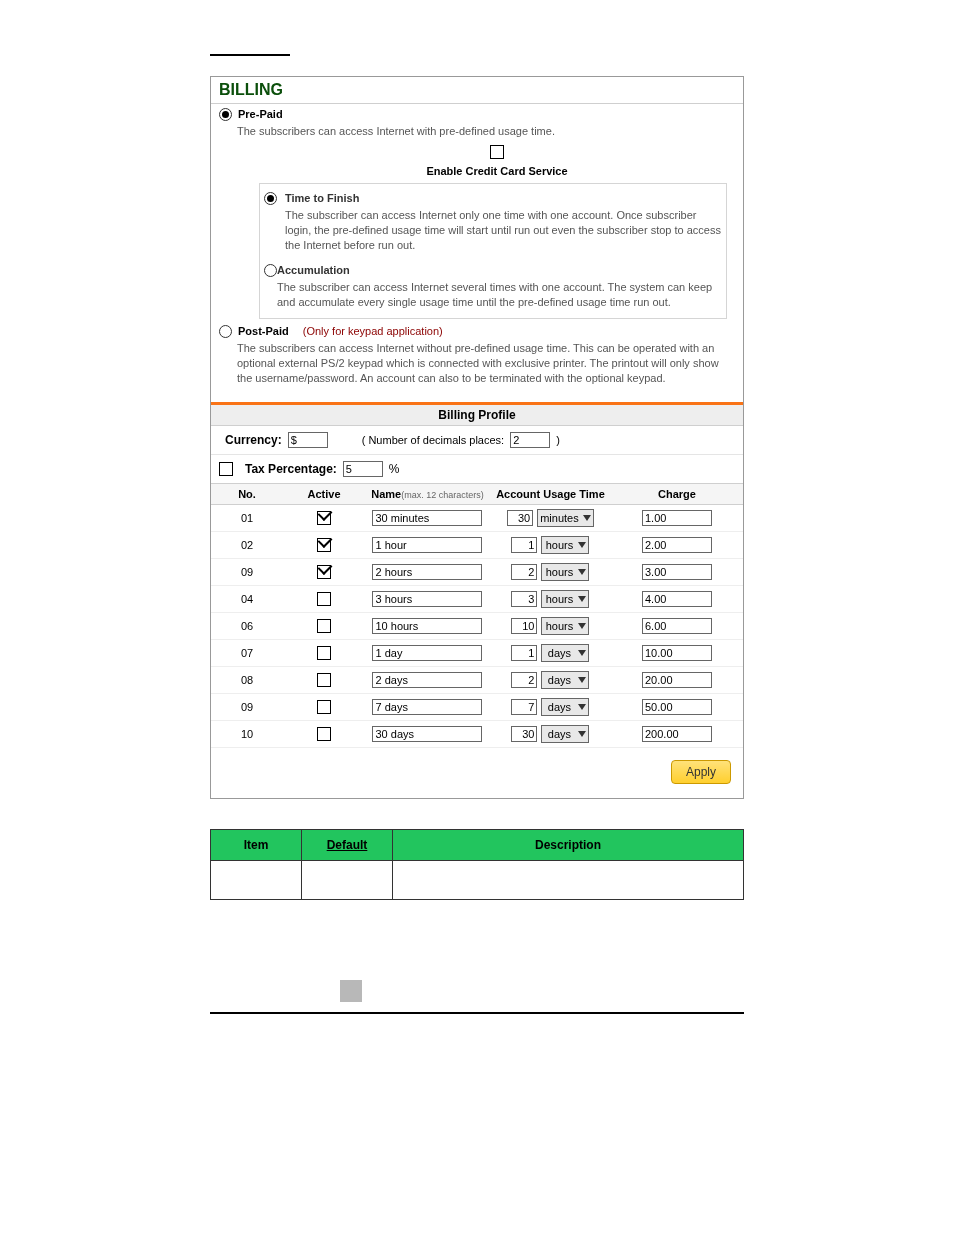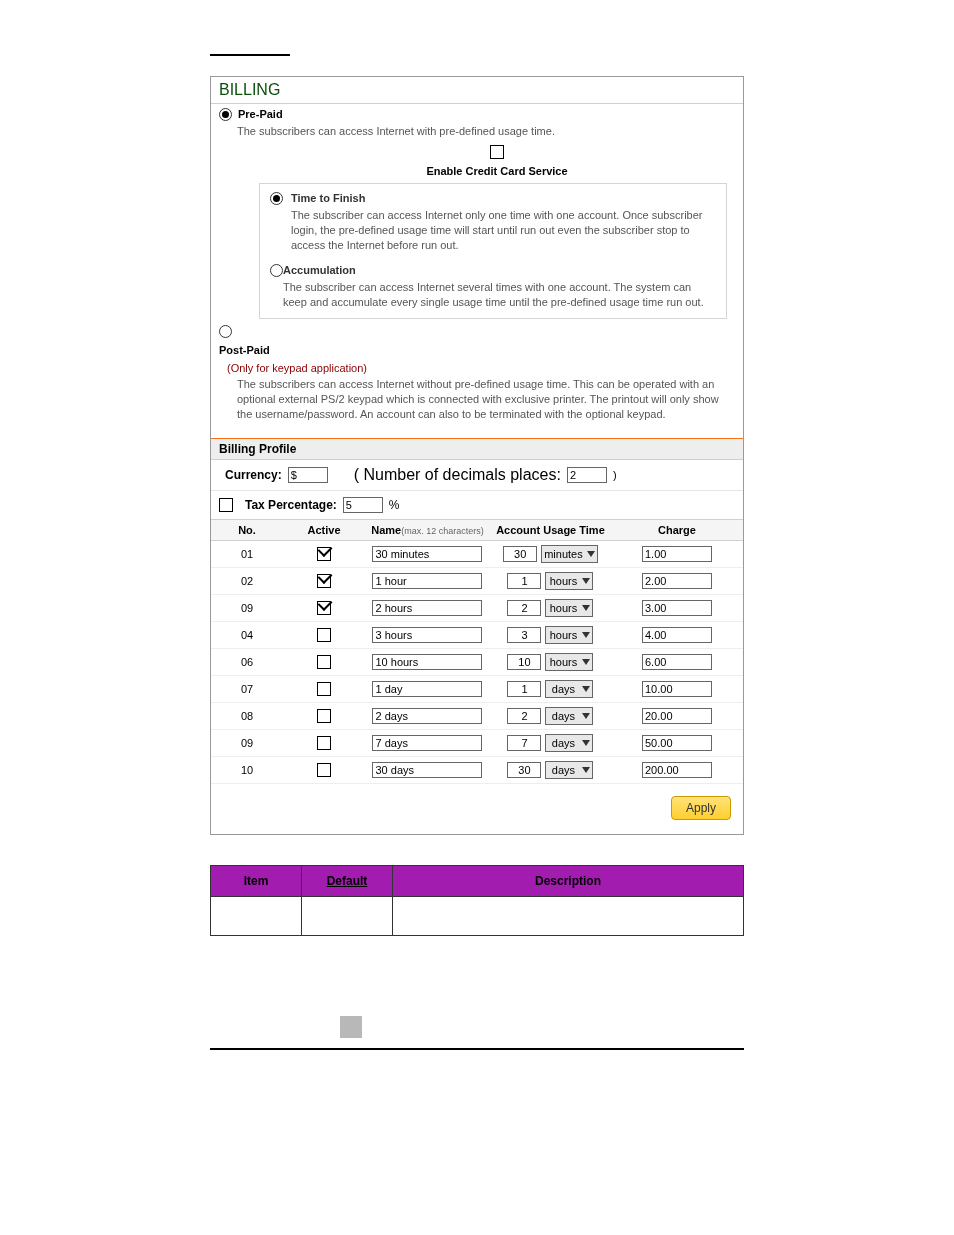--- a/index.html
+++ b/index.html
@@ -20,61 +20,62 @@
     border-bottom: 2px solid #000;
     height: 14px;
   }
   .panel {
     margin: 20px 210px 30px 210px;
     border: 1px solid #999;
     background: #fff;
   }
   .panel-title {
     color: #0b4f0b;
-    font-weight: normal;
+    font-weight: bold;
     font-size: 16px;
     padding: 4px 8px;
     border-bottom: 1px solid #cfcfcf;
   }
   .section-pad {
     padding: 4px 8px 10px 8px;
     font-size: 11px;
     color: #333;
   }
   .bold { font-weight: bold; color: #000; }
   .radio-row { display:flex; align-items:flex-start; gap:6px; }
   .desc {
     margin: 3px 0 6px 18px;
     font-size:11px;
     color:#555;
     line-height: 1.35;
   }
   .inner-box {
     margin: 6px 8px 6px 40px;
     border: 1px solid #d5d5d5;
-    padding: 8px 10px;
+    padding: 8px 4px;
   }
   .inner-head {
     font-weight:bold;
     font-size:11px;
     margin-bottom:4px;
   }
   .inner-body {
     font-size:11px;
     color:#555;
     line-height:1.35;
   }
   .darkred { color:#8b0000; }
   .bp-header {
     background:#eeeeee;
     font-weight:bold;
     font-size:12px;
     padding:3px 8px;
-    border-top:1px solid #f97316;
+    border-top:3px solid #f97316;
     border-bottom:1px solid #cfcfcf;
+    text-align:center;
   }
   .bp-row {
     display:flex;
     align-items:center;
     gap:6px;
     padding:6px 8px;
     font-size:12px;
   }
   .bp-row label { font-weight:bold;margin-left:6px; }
   .txt {
@@ -102,21 +103,21 @@
     color:#000;
   }
   .grid td {
     padding:4px 6px;
     text-align:center;
     border-bottom:1px solid #eee;
   }
   .grid td .txt { width:90px; text-align:left;}
   .grid td.name .txt { width:110px;}
   .grid td.charge .txt { width:70px;}
-  .grid td.time .txt { width:34px; text-align:center;}
+  .grid td.time .txt { width:26px; text-align:right;}
   .sel {
     border:1px solid #666;
     font-size:11px;
     height:18px;
     line-height:16px;
     padding:0 14px 0 2px;
     background:#e8e8e8;
     position:relative;
     display:inline-block;
     box-sizing:border-box;
@@ -153,21 +154,21 @@
   .desc-table {
     width:100%;
     border-collapse:collapse;
   }
   .desc-table th, .desc-table td {
     border:1px solid #333;
     padding:8px 10px;
     text-align:center;
   }
   .desc-table th {
-    background:#a21caf;
+    background:#22c55e;
     font-weight:bold;
   }
   .desc-table td { height:22px; }
   .desc-table .td-item { width:70px;}
   .desc-table .td-default { width:70px;text-decoration:underline;}
   .gray-square {
     width:22px; height:22px;
     background:#b8b8b8;
     margin:80px auto 0 340px;
   }
@@ -246,34 +247,34 @@
         </div>
         <div style="display:flex; gap:0; align-items:flex-start; margin-top:12px;">
           <span class="radio"></span>
           <div style="flex:1;">
             <div class="inner-head">Accumulation</div>
             <div class="inner-body">The subscriber can access Internet several times with one account.  The system can keep and accumulate every single usage time until the pre-defined usage time run out.</div>
           </div>
         </div>
       </div>
 
-      <div class="radio-row" style="margin-top:6px;flex-direction:column;">
+      <div class="radio-row" style="margin-top:6px;">
         <span class="radio"></span>
         <span class="bold">Post-Paid</span>
         <span class="darkred" style="font-size:11px; margin-left:8px;">(Only for keypad application)</span>
       </div>
       <div class="desc">The subscribers can access Internet without pre-defined usage time. This can be operated with an optional external PS/2 keypad which is connected with exclusive printer. The printout will only show the username/password. An account can also to be terminated with the optional keypad.</div>
     </div>
 
     <div class="bp-header">Billing Profile</div>
 
     <div class="bp-row">
       <label>Currency:</label>
       <input class="txt" style="width: 40px;" value="$">
-      <span style="margin-left:20px; font-size:16px;">( Number of decimals places:</span>
+      <span style="margin-left:28px; font-size:11px;">( Number of decimals places:</span>
       <input class="txt" style="width: 40px;" value="2">
       <span style="font-size:11px;">)</span>
     </div>
 
     <div class="bp-row" style="border-top:1px solid #e5e5e5;">
       <span class="checkbox"></span>
       <label>Tax Percentage:</label>
       <input class="txt" style="width: 40px;" value="5">
       <span>%</span>
     </div>

